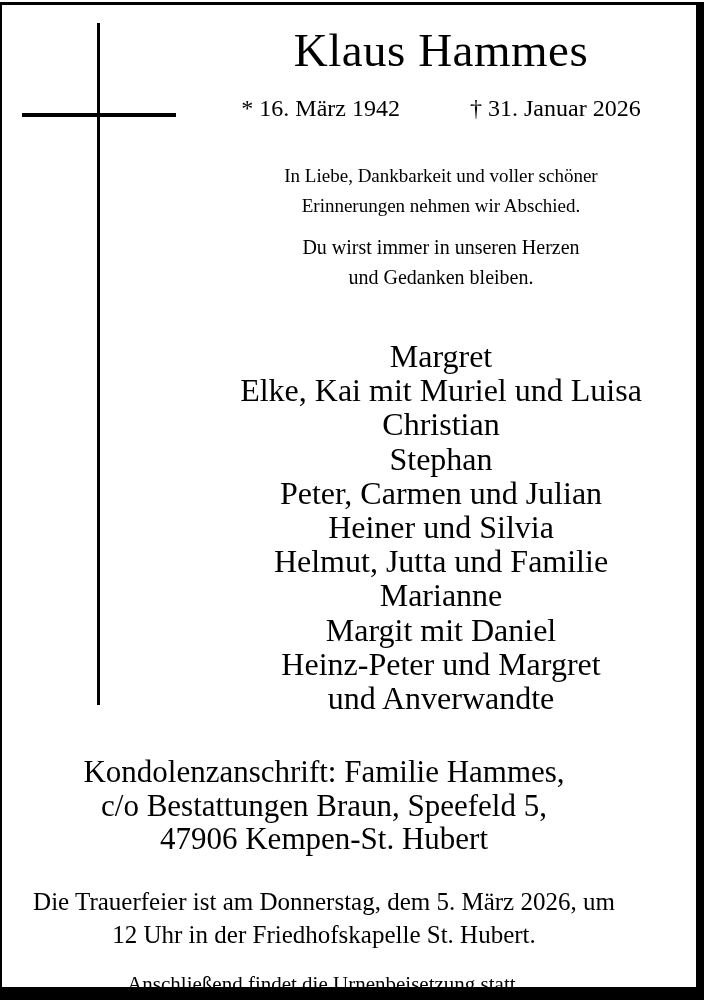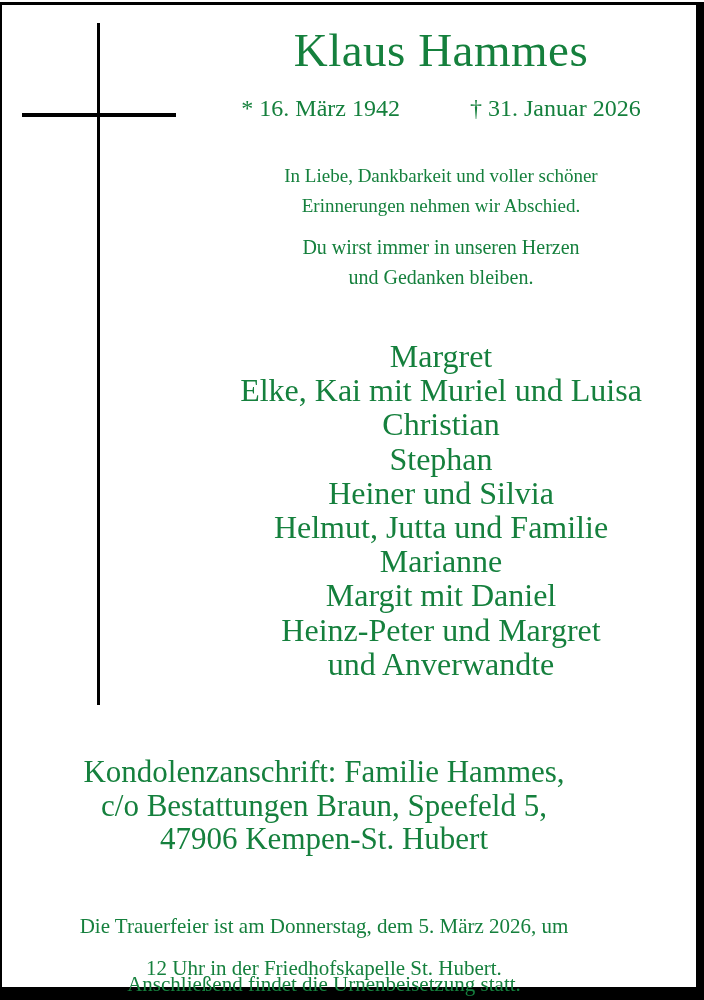--- a/index.html
+++ b/index.html
@@ -5,21 +5,21 @@
   html, body {
     margin: 0;
     padding: 0;
     background: #ffffff;
   }
   .page {
     position: relative;
     width: 704px;
     height: 1000px;
     background: #ffffff;
-    color: #15803d;
+    color: #000000;
     font-family: "Liberation Serif", "DejaVu Serif", serif;
     overflow: hidden;
   }
   
   .frame-top    { position:absolute; left:0;   top:2px;   width:704px; height:3px;  background:#000; }
   .frame-left   { position:absolute; left:0;   top:2px;   width:2px;   height:990px; background:#000; }
   .frame-right  { position:absolute; left:696px; top:2px; width:8px;   height:998px; background:#000; }
   .frame-bottom { position:absolute; left:0;   top:987px; width:704px; height:13px; background:#000; }
 
   
@@ -63,23 +63,22 @@
     font-size: 32px;
     line-height: 34.2px;
   }
   .condolence {
     top: 755px;
     font-size: 31px;
     line-height: 33.5px;
   }
   .funeral {
     top: 885px;
-    font-size: 21px;
-    line-height: 42px;
-    margin-top: 20px;
+    font-size: 25px;
+    line-height: 33px;
   }
   .urn {
     top: 968px;
     font-size: 21px;
     line-height: 33px;
   }
 </style>
 </head>
 <body>
 
@@ -108,20 +107,21 @@
 Erinnerungen nehmen wir Abschied.</div>
 
   <div class="col remembrance pre">Du wirst immer in unseren Herzen
 und Gedanken bleiben.</div>
 
   <div class="col mourners">
       <div>Margret</div>
       <div>Elke, Kai mit Muriel und Luisa</div>
       <div>Christian</div>
       <div>Stephan</div>
+      <div>Peter, Carmen und Julian</div>
       <div>Heiner und Silvia</div>
       <div>Helmut, Jutta und Familie</div>
       <div>Marianne</div>
       <div>Margit mit Daniel</div>
       <div>Heinz-Peter und Margret</div>
       <div>und Anverwandte</div>
     </div>
 
   <div class="wide condolence pre">Kondolenzanschrift: Familie Hammes,
 c/o Bestattungen Braun, Speefeld 5,

